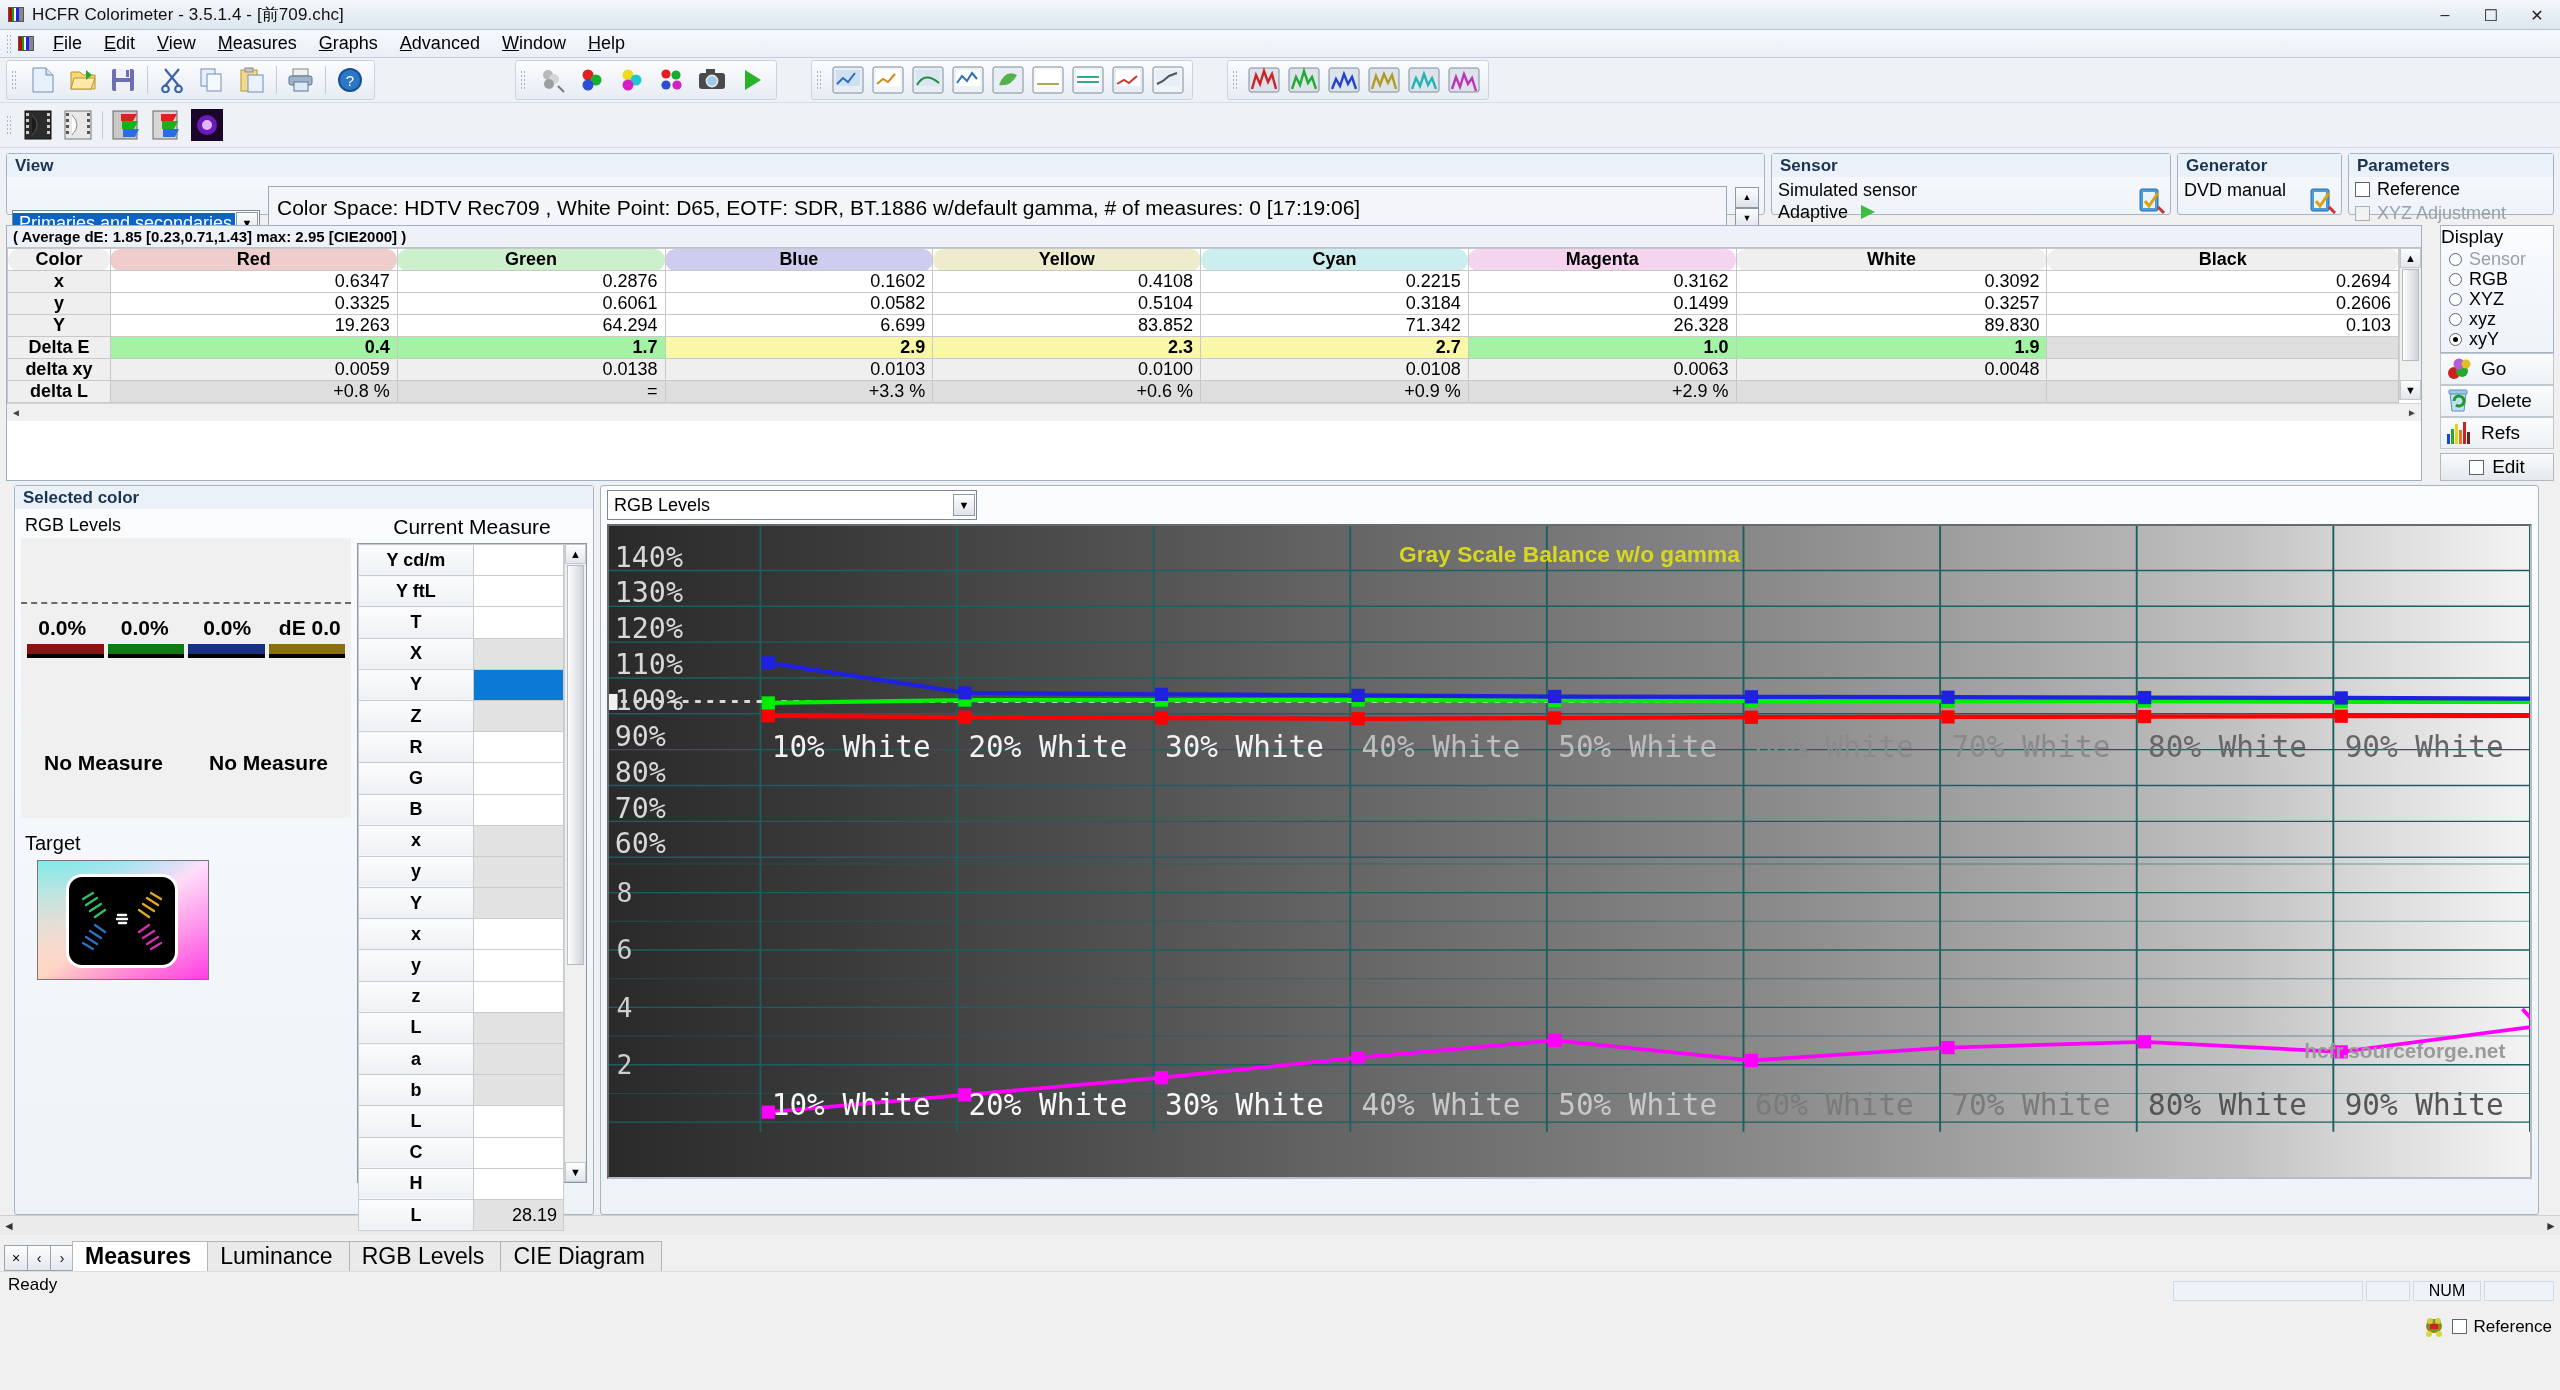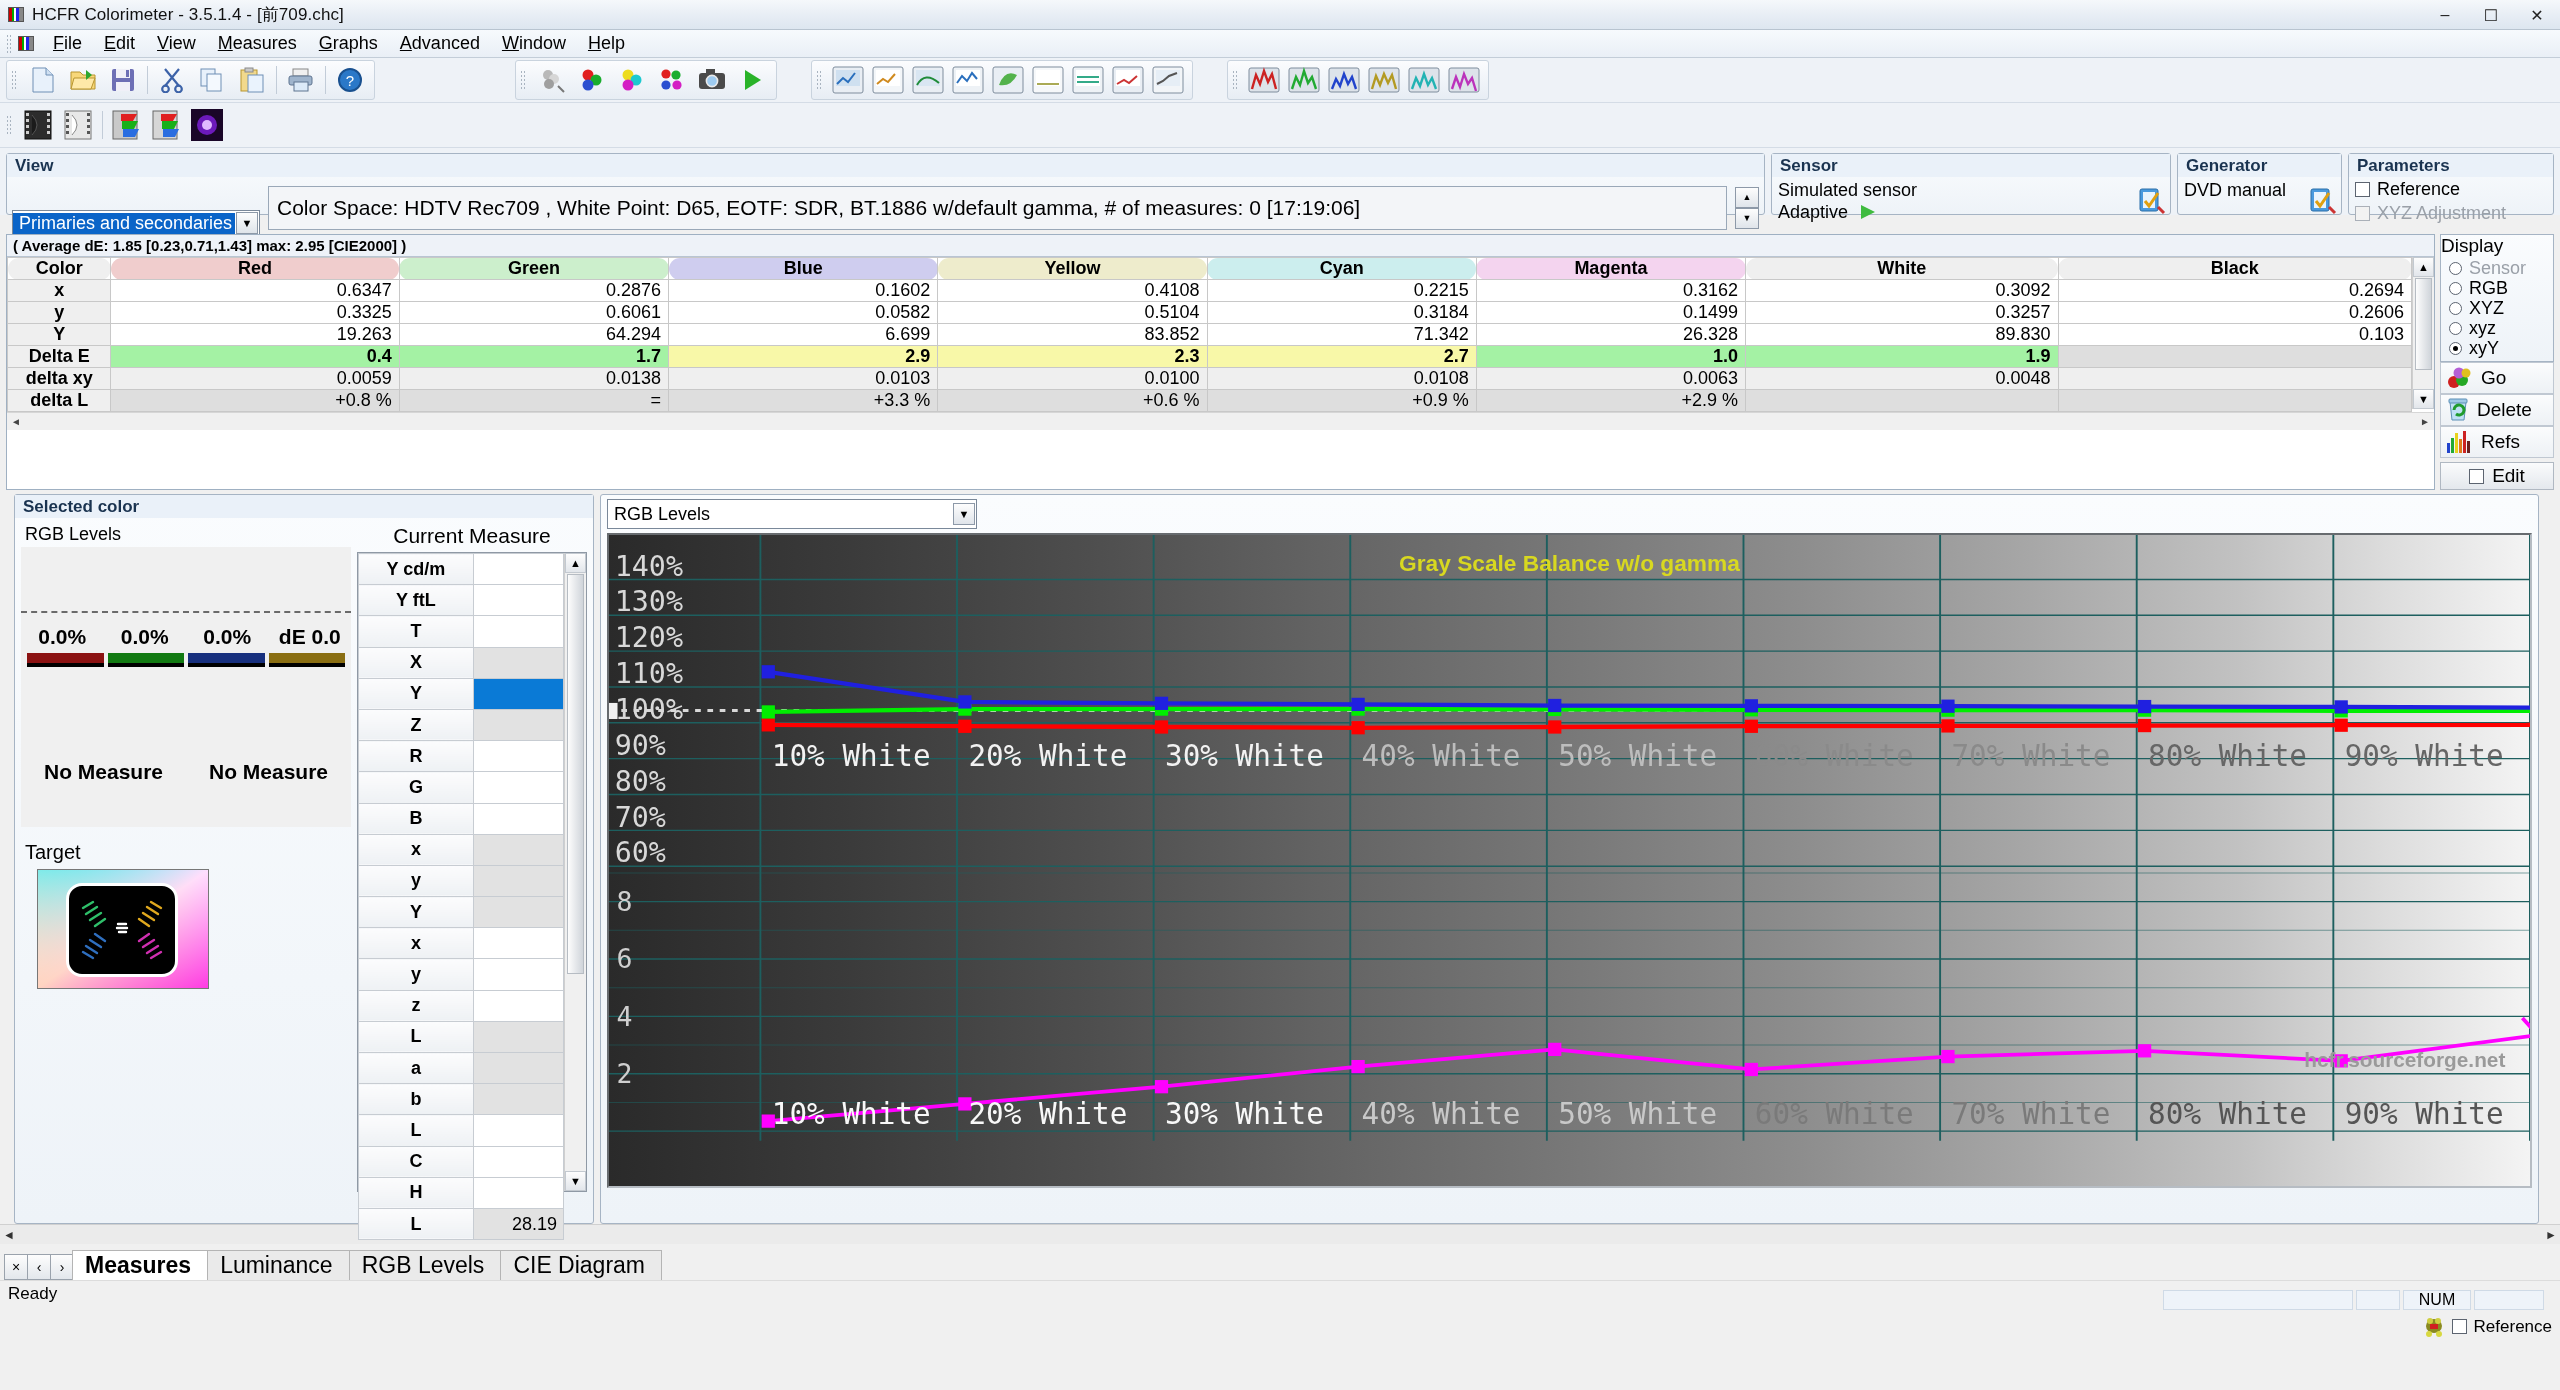--- a/index.html
+++ b/index.html
@@ -94,21 +94,21 @@
   .panelbody { padding: 2px 6px 4px 6px; font-size: 18px; position: relative; height: 46px;}
   .panelbody .l1 { line-height: 22px; white-space: nowrap; }
   .panelbody .l2 { line-height: 22px; display: flex; align-items: center; gap: 10px;}
   .corner-icon { position: absolute; right: 4px; bottom: 2px; width: 30px; height: 28px; }
   .chk { display: inline-flex; align-items: center; gap: 7px; line-height: 23px; }
   .chkbox { width: 15px; height: 15px; border: 1px solid #5c6470; background: #fff; }
   .dim { color: #9aa0a8; }
   .dim .chkbox { border-color: #aab0b8; background: #f2f2f2; }
 
   
-  #tablewrap { margin: 19px 6px 0 6px; display: flex; gap: 5px; }
+  #tablewrap { margin: 10px 6px 0 6px; display: flex; gap: 18px; }
   #tablegroup { flex: 1; border: 1px solid #9fb0c2; background: #fff; position: relative; }
   #avgline { font-size: 15px; font-weight: bold; background: #eef2f8; padding: 2px 6px;
              border-bottom: 1px solid #b9c5d3; }
   table.meas { border-collapse: collapse; width: 100%; table-layout: fixed; font-size: 18px; }
   table.meas td, table.meas th { border: 1px solid #c8c8c8; height: 19px; padding: 0 7px; }
   table.meas th { font-weight: bold; text-align: center; font-size: 18px; border-radius: 11px; }
   table.meas td.lbl { text-align: center; font-weight: bold; background: #efefef; }
   table.meas td.val { text-align: right; background: #fff; }
   table.meas td.de { text-align: right; font-weight: bold; }
   table.meas td.dxy { text-align: right; background: #efefef; }
@@ -191,21 +191,21 @@
                   display: flex; align-items: center; justify-content: space-between; padding: 0 3px; font-size: 12px; color: #333;}
   #tabbar { height: 36px; background: #f0f0f0; display: flex; align-items: flex-end; padding-left: 4px; }
   .navbtn { width: 24px; height: 26px; border: 1px solid #9aa2ac; background: linear-gradient(to bottom,#fdfdfd,#e3e7ec);
             display: flex; align-items: center; justify-content: center; font-size: 14px; margin-right: -1px; }
   .tab { height: 30px; display: flex; align-items: center; padding: 0 16px 0 12px; font-size: 23px;
          background: #eaeaea; border: 1px solid #b4b4b4; border-bottom: none;
          margin-left: -1px; transform: skewX(0deg); position: relative; }
   .tab.active { background: #fff; font-weight: bold; }
   #statusbar { height: 26px; background: #f0f0f0; display: flex; align-items: center;
                font-size: 17px; padding-left: 8px; border-top: 1px solid #dcdcdc; }
-  #statusfields { margin-left: auto; display: flex; gap: 3px; padding-right: 16px; margin-top: 12px; }
+  #statusfields { margin-left: auto; display: flex; gap: 3px; padding-right: 6px; margin-top: 12px; }
   #statusfields div { border: 1px solid #cfdae6; background: #eef3f9; height: 20px; }
   #refrow { position: absolute; right: 8px; bottom: 52px; display: flex; align-items: center; gap: 7px; font-size: 17px; }
 </style>
 </head>
 <body>
 
 <div id="titlebar">
   <span class="hcfr-logo"></span>
   <span class="tb-text">HCFR Colorimeter - 3.5.1.4 - [前709.chc]</span>
   <div class="winctl">

